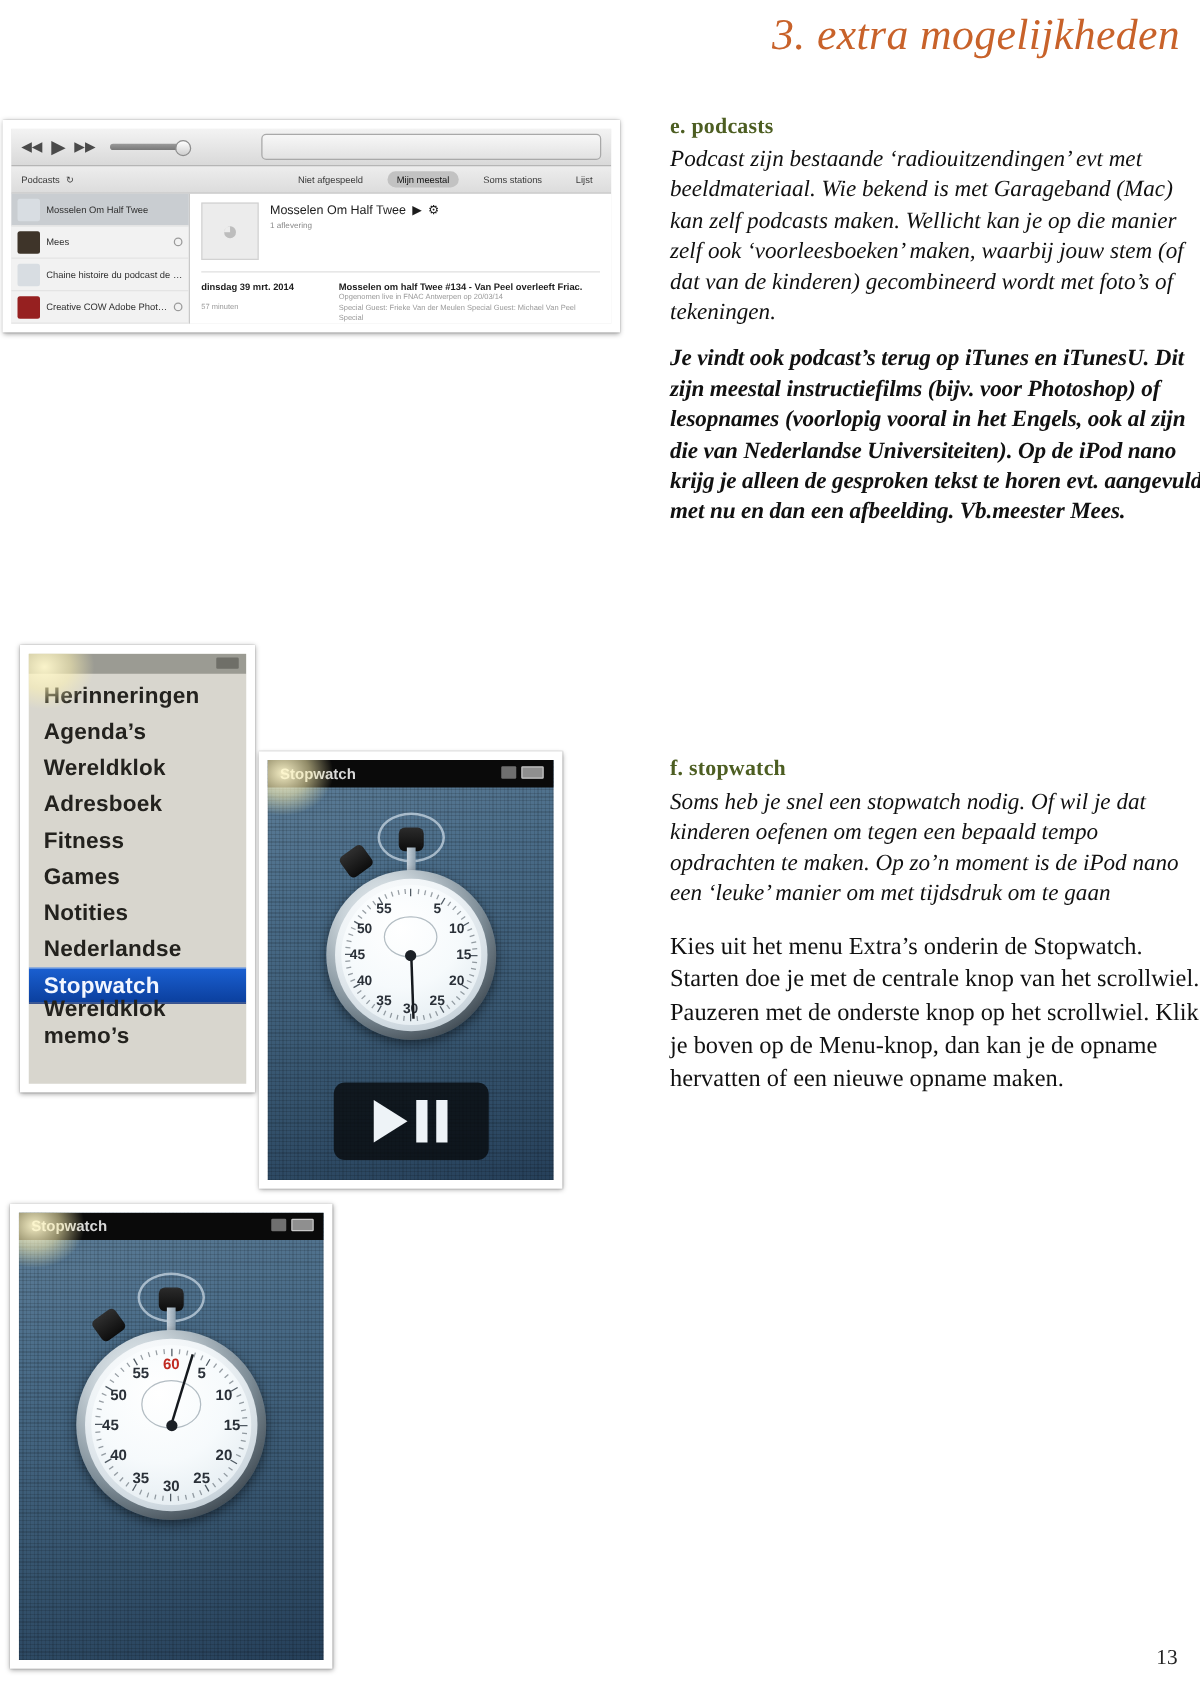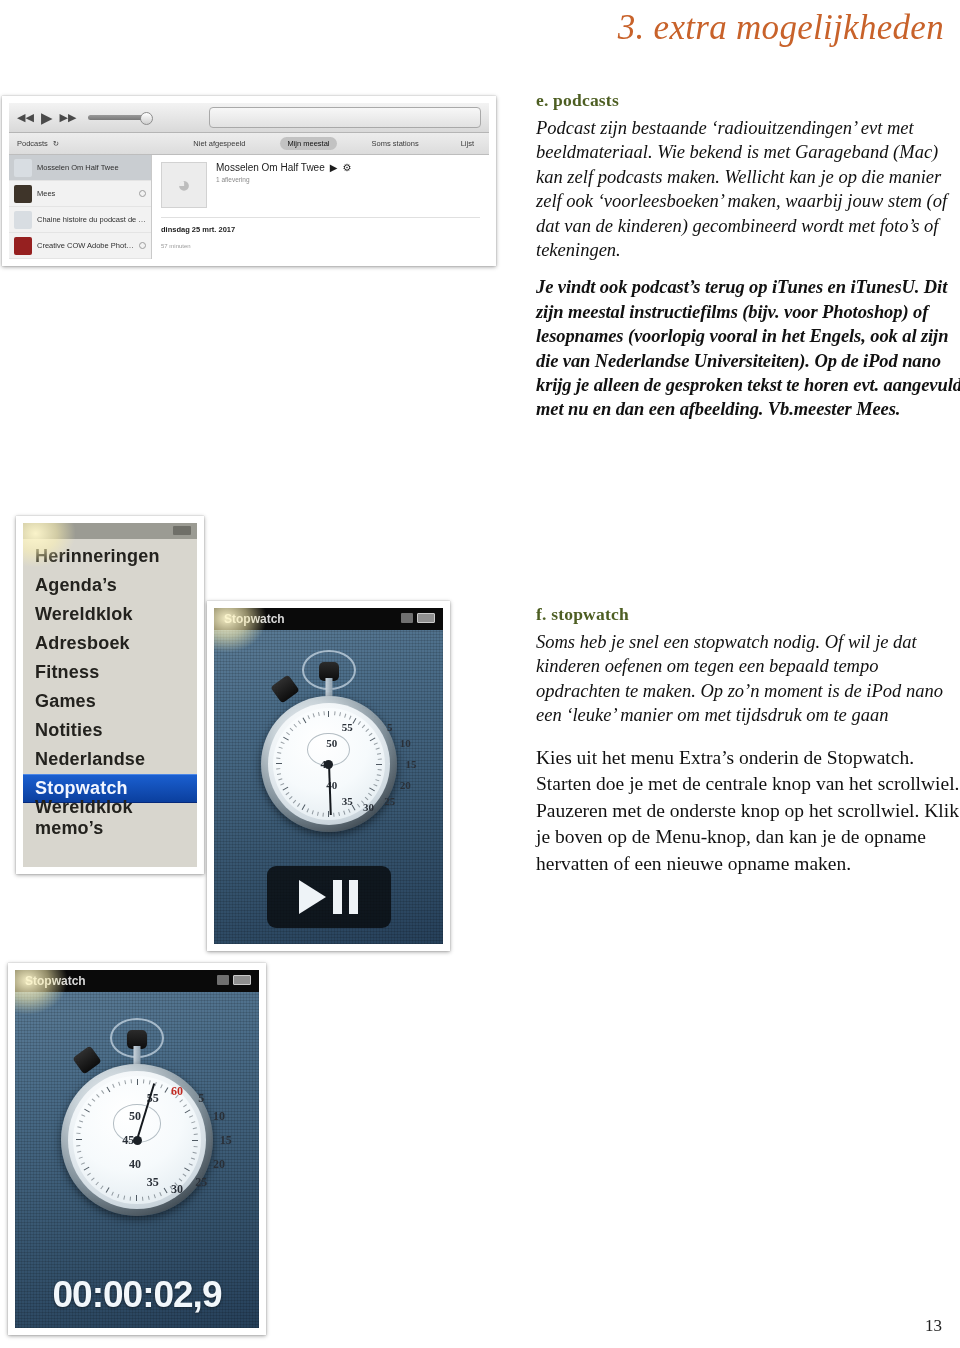--- a/index.html
+++ b/index.html
@@ -78,21 +78,21 @@
     display:flex; align-items:center; justify-content:center;
   }
   .apple-logo { font-size:15px; color:#4d4d4d; }
 
   .itunes-navbar {
     height:22px; background:linear-gradient(#ededed,#dcdcdc);
     border-bottom:1px solid #bdbdbd; display:flex; align-items:center;
     padding:0 8px; font-family:"Liberation Sans",sans-serif; font-size:7.5px; color:#3a3a3a;
   }
   .nav-left { display:flex; align-items:center; gap:5px; filter:blur(.35px); }
-  .nav-tabs { margin-left:auto; display:flex; align-items:center; gap:28px; filter:blur(.35px); }
+  .nav-tabs { margin-left:auto; display:flex; align-items:center; gap:13px; filter:blur(.35px); }
   .nav-tabs .tab { padding:2px 7px; border-radius:9px; white-space:nowrap; }
   .nav-tabs .tab.active { background:#c2c2c2; color:#111; }
 
   .itunes-body { display:flex; height:calc(100% - 52px); }
   .itunes-side {
     width:143px; background:#f2f2f2; border-right:1px solid #c9c9c9;
     font-family:"Liberation Sans",sans-serif; font-size:7.5px; color:#2f2f2f;
   }
   .side-row {
     height:26px; display:flex; align-items:center; gap:5px; padding:0 5px;
@@ -195,22 +195,22 @@
     background:radial-gradient(circle at 35% 28%, #f2f6f8 0%, #c8d2d8 26%, #7e8d97 58%, #2b343c 88%, #12181d 100%);
     box-shadow:0 3px 9px rgba(0,0,0,.5);
   }
   .sw-bezel { position:absolute; inset:7px; border-radius:50%;
     background:radial-gradient(circle at 40% 26%, #ffffff 0%, #eef3f6 40%, #cfd9e0 74%, #a9b6c0 100%); }
   .sw-dial { position:absolute; inset:12px; border-radius:50%;
     background:radial-gradient(circle at 42% 30%, #ffffff 0%, #f6fafc 48%, #dce6ec 100%); }
   .sw-sub { position:absolute; width:38%; height:30%; left:31%; top:22%;
     border:1px solid rgba(90,110,125,.45); border-radius:50%; }
   .sw-num {
-    position:absolute; font-family:Liberation Serif, serif; font-weight:bold;
-    color:#2a3038; transform:translate(-50%,-50%);margin-left:40px;
+    position:absolute; font-family:Liberation Sans, sans-serif; font-weight:bold;
+    color:#2a3038; transform:translate(-50%,-50%);
   }
   .sw-num.red { color:#c02a22; }
   .sw-tick { position:absolute; left:50%; top:50%; transform-origin:0 0; }
   .sw-tick i {
     display:block; position:absolute; width:1px; background:#46505a;
   }
   .sw-hand {
     position:absolute; left:50%; top:50%; width:2px;
     background:#15191e; transform-origin:50% 100%;
   }
@@ -298,22 +298,27 @@
               <span>Mosselen Om Half Twee</span>
               <span>▶</span>
               <span>⚙</span>
             </div>
             <div class="pod-sub">1 aflevering</div>
           </div>
         </div>
         <div class="pod-rule"></div>
         <div class="pod-row">
           <div class="pod-date">
-            <b>dinsdag 25 mrt. 2017</b>
+            <b>dinsdag 39 mrt. 2014</b>
             <span>57 minuten</span>
+          </div>
+          <div class="pod-ep">
+            <b>Mosselen om half Twee #134 - Van Peel overleeft Friac.</b>
+            <span>Opgenomen live in FNAC Antwerpen op 20/03/14</span>
+            <span>Special Guest: Frieke Van der Meulen Special Guest: Michael Van Peel  Special</span>
           </div>
         </div>
       </div>
     </div>
 
   </div>
 </div>
 
 <div class="textcol" id="block-podcasts">
   <div class="sub-head">e. podcasts</div>
@@ -777,21 +782,20 @@
             <div class="sw-num" style="left: 33.8765px; top: 100.32px; font-size: 12px;">40</div>
             <div class="sw-num" style="left: 27.36px; top: 76px; font-size: 12px;">45</div>
             <div class="sw-num" style="left: 33.8765px; top: 51.68px; font-size: 12px;">50</div>
             <div class="sw-num" style="left: 51.68px; top: 33.8765px; font-size: 12px;">55</div>
             <div class="sw-num red" style="left: 76px; top: 27.36px; font-size: 12px;">60</div>
             <div class="sw-hand" style="height: 58.88px; margin-left: -1px; margin-top: -58.88px; transform: rotate(17deg);"></div>
             <div class="sw-hub"></div>
           </div>
         </div>
 
-      <div class="sw-time">00:00:02,9</div>
 
       <div class="glare-tl"></div>
     </div>
   </div>
 </div>
 
 <div class="textcol" id="block-stopwatch">
   <div class="sub-head">f. stopwatch</div>
   <p class="body-it">Soms heb je snel een stopwatch nodig.  Of wil je dat kinderen oefenen om tegen een bepaald tempo opdrachten te maken.  Op zo’n moment is de iPod nano een ‘leuke’ manier om met tijdsdruk om te gaan</p>
   <p class="body-up p2">Kies uit het menu Extra’s onderin de Stopwatch.  Starten doe je met de centrale knop van het scrollwiel.  Pauzeren met de onderste knop op het scrollwiel. Klik je boven op de Menu-knop, dan kan je de opname hervatten of een nieuwe opname maken.</p>

